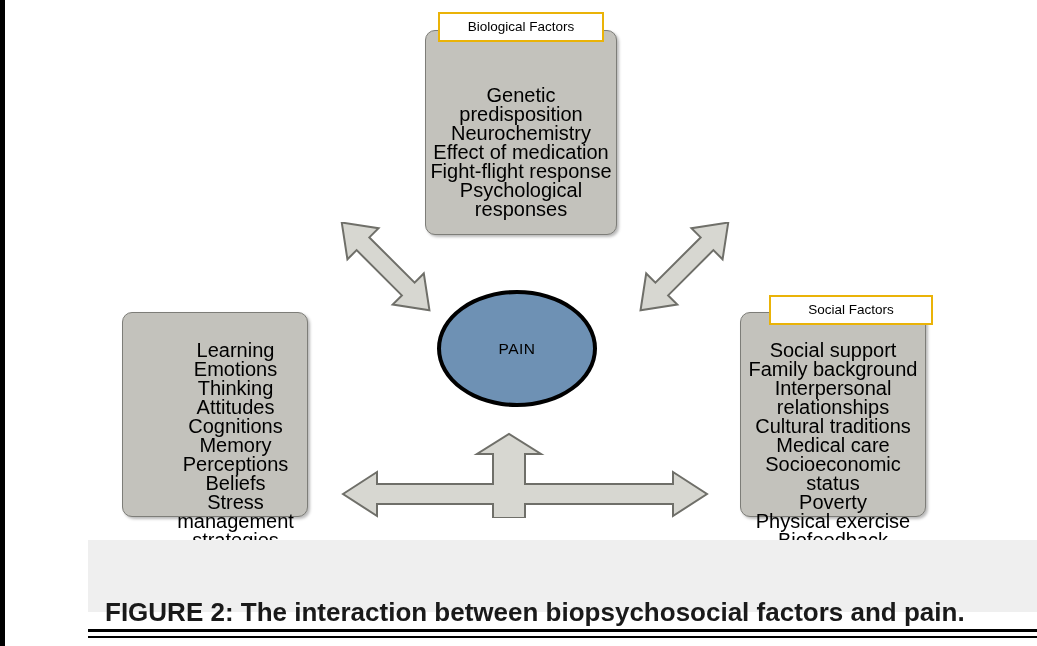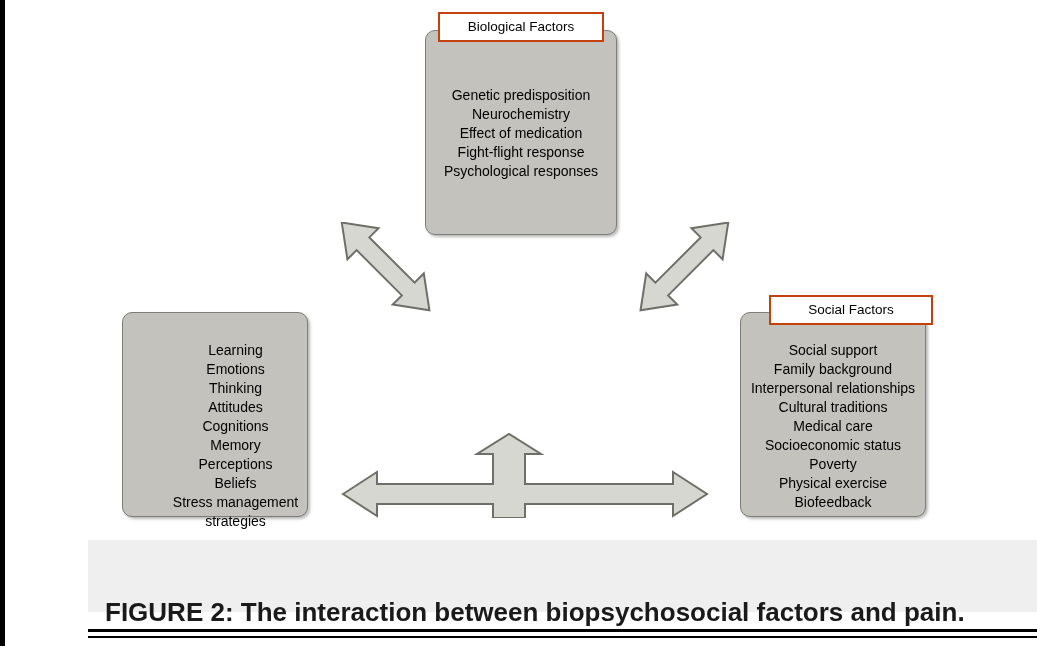--- a/index.html
+++ b/index.html
@@ -42,28 +42,28 @@
     border-radius: 10px;
     box-sizing: border-box;
     box-shadow: 2px 2px 3px rgba(0,0,0,0.28);
   }
   .factor-body {
     position: absolute;
     left: 0;
     right: 0;
     text-align: center;
     color: #000000;
-    font-size: 14px;
+    font-size: 20px;
     line-height: 19px;
     font-family: "Liberation Sans", sans-serif;
   }
   .box-title {
     position: absolute;
     background: #ffffff;
-    border: 2px solid #c2410c;
+    border: 2px solid #eab308;
     box-sizing: border-box;
     text-align: center;
     font-size: 13.5px;
     line-height: 26px;
     height: 30px;
     color: #000000;
     font-family: "Liberation Sans", sans-serif;
     z-index: 5;
   }
   
@@ -193,20 +193,23 @@
 Interpersonal relationships
 Cultural traditions
 Medical care
 Socioeconomic status
 Poverty
 Physical exercise
 Biofeedback</div>
     </div>
     <div class="box-title" id="soc-title">Social Factors</div>
 
+    <div id="pain-circle">
+      <span>PAIN</span>
+    </div>
 
   </div>
 
   <div class="caption-band"></div>
   <div class="caption-text">FIGURE 2: The interaction between biopsychosocial factors and pain.</div>
   <div class="bottom-rule-1"></div>
   <div class="bottom-rule-2"></div>
 
 </div>
 

